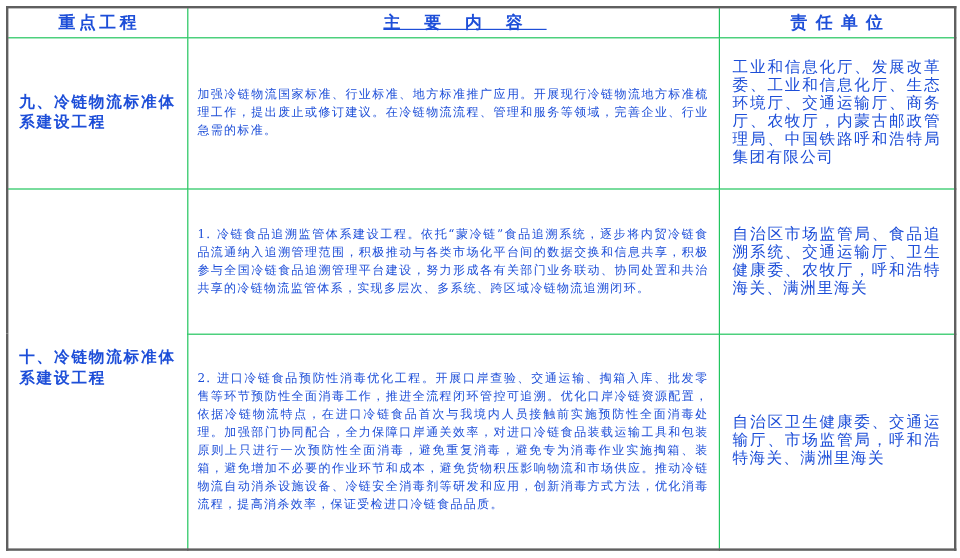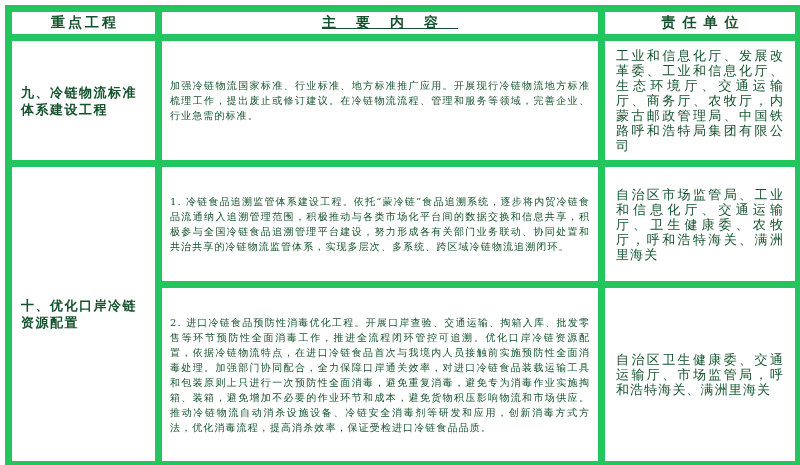--- a/index.html
+++ b/index.html
@@ -18,23 +18,23 @@
     position: absolute;
     left: 5px; top: 5px;
     width: 790px;
     border-collapse: collapse;
     table-layout: fixed;
     background: #ffffff;
     border: 2px solid #5f5f5f;
   }
   table.doc-table th,
   table.doc-table td {
-    border: 7px solid #22c55e;
+    border: 1px solid #22c55e;
     vertical-align: middle;
-    color: #14532d;
+    color: #1d4ed8;
     overflow: hidden;
   }
   tr.r-header { height: 25px; }
   tr.r-1 { height: 126px; }
   tr.r-2 { height: 121px; }
   tr.r-3 { height: 180px; }
 
   th.hdr {
     font-family: "DejaVu Sans", "Liberation Sans", sans-serif;
     font-weight: bold;
@@ -89,23 +89,23 @@
         <th class="hdr hdr-unit">责任单位</th>
       </tr>
     </thead>
     <tbody>
       <tr class="r-1">
         <td class="project-cell">九、冷链物流标准体系建设工程</td>
         <td class="content-cell">加强冷链物流国家标准、行业标准、地方标准推广应用。开展现行冷链物流地方标准梳理工作，提出废止或修订建议。在冷链物流流程、管理和服务等领域，完善企业、行业急需的标准。</td>
         <td class="unit-cell">工业和信息化厅、发展改革委、工业和信息化厅、生态环境厅、交通运输厅、商务厅、农牧厅，内蒙古邮政管理局、中国铁路呼和浩特局集团有限公司</td>
       </tr>
       <tr class="r-2">
-        <td class="project-cell" rowspan="2">十、优化口岸冷链资源配置</td>
+        <td class="project-cell" rowspan="2">十、冷链物流标准体系建设工程</td>
         <td class="content-cell">1. 冷链食品追溯监管体系建设工程。依托“蒙冷链”食品追溯系统，逐步将内贸冷链食品流通纳入追溯管理范围，积极推动与各类市场化平台间的数据交换和信息共享，积极参与全国冷链食品追溯管理平台建设，努力形成各有关部门业务联动、协同处置和共治共享的冷链物流监管体系，实现多层次、多系统、跨区域冷链物流追溯闭环。</td>
-        <td class="unit-cell">自治区市场监管局、工业和信息化厅、交通运输厅、卫生健康委、农牧厅，呼和浩特海关、满洲里海关</td>
+        <td class="unit-cell">自治区市场监管局、食品追溯系统、交通运输厅、卫生健康委、农牧厅，呼和浩特海关、满洲里海关</td>
       </tr>
       <tr class="r-3">
         <td class="content-cell">2. 进口冷链食品预防性消毒优化工程。开展口岸查验、交通运输、掏箱入库、批发零售等环节预防性全面消毒工作，推进全流程闭环管控可追溯。优化口岸冷链资源配置，依据冷链物流特点，在进口冷链食品首次与我境内人员接触前实施预防性全面消毒处理。加强部门协同配合，全力保障口岸通关效率，对进口冷链食品装载运输工具和包装原则上只进行一次预防性全面消毒，避免重复消毒，避免专为消毒作业实施掏箱、装箱，避免增加不必要的作业环节和成本，避免货物积压影响物流和市场供应。推动冷链物流自动消杀设施设备、冷链安全消毒剂等研发和应用，创新消毒方式方法，优化消毒流程，提高消杀效率，保证受检进口冷链食品品质。</td>
         <td class="unit-cell">自治区卫生健康委、交通运输厅、市场监管局，呼和浩特海关、满洲里海关</td>
       </tr>
     </tbody>
   </table>
 </div>
 
 </body></html>

